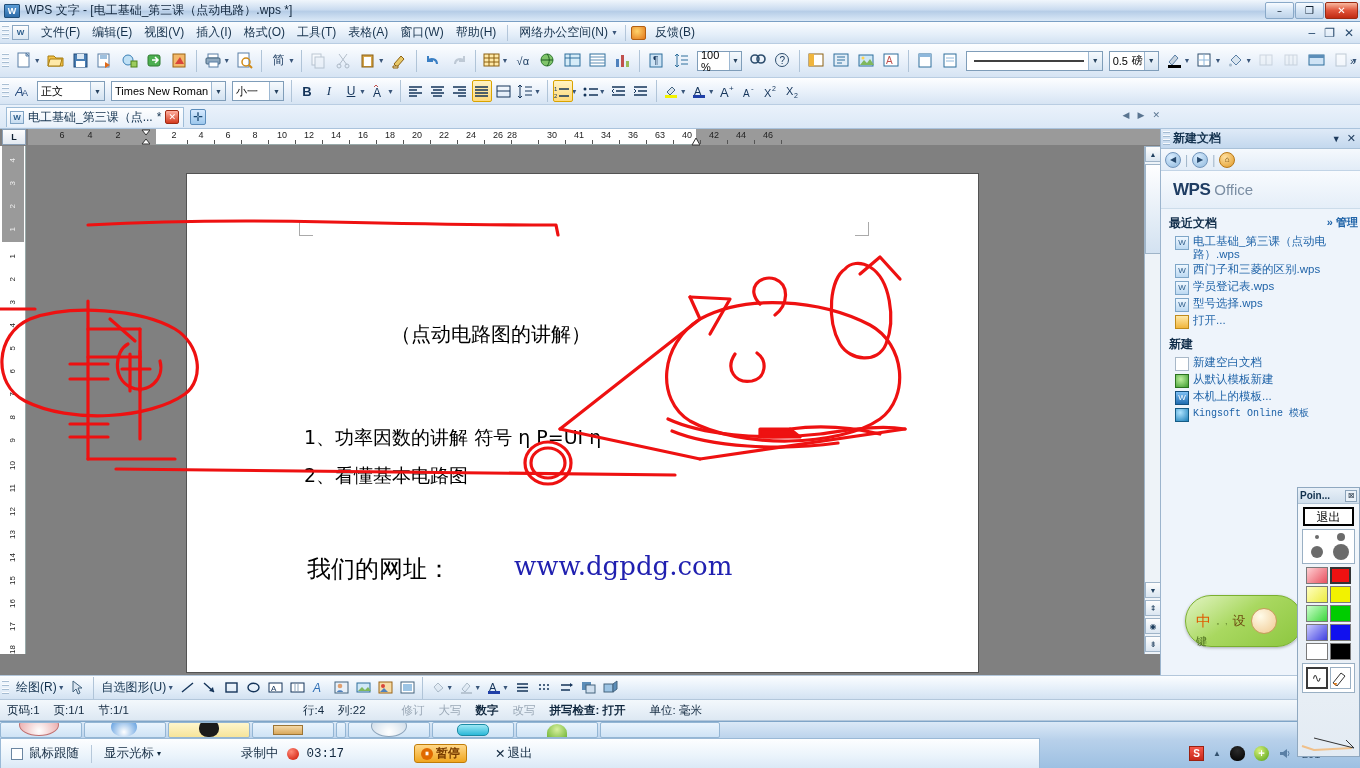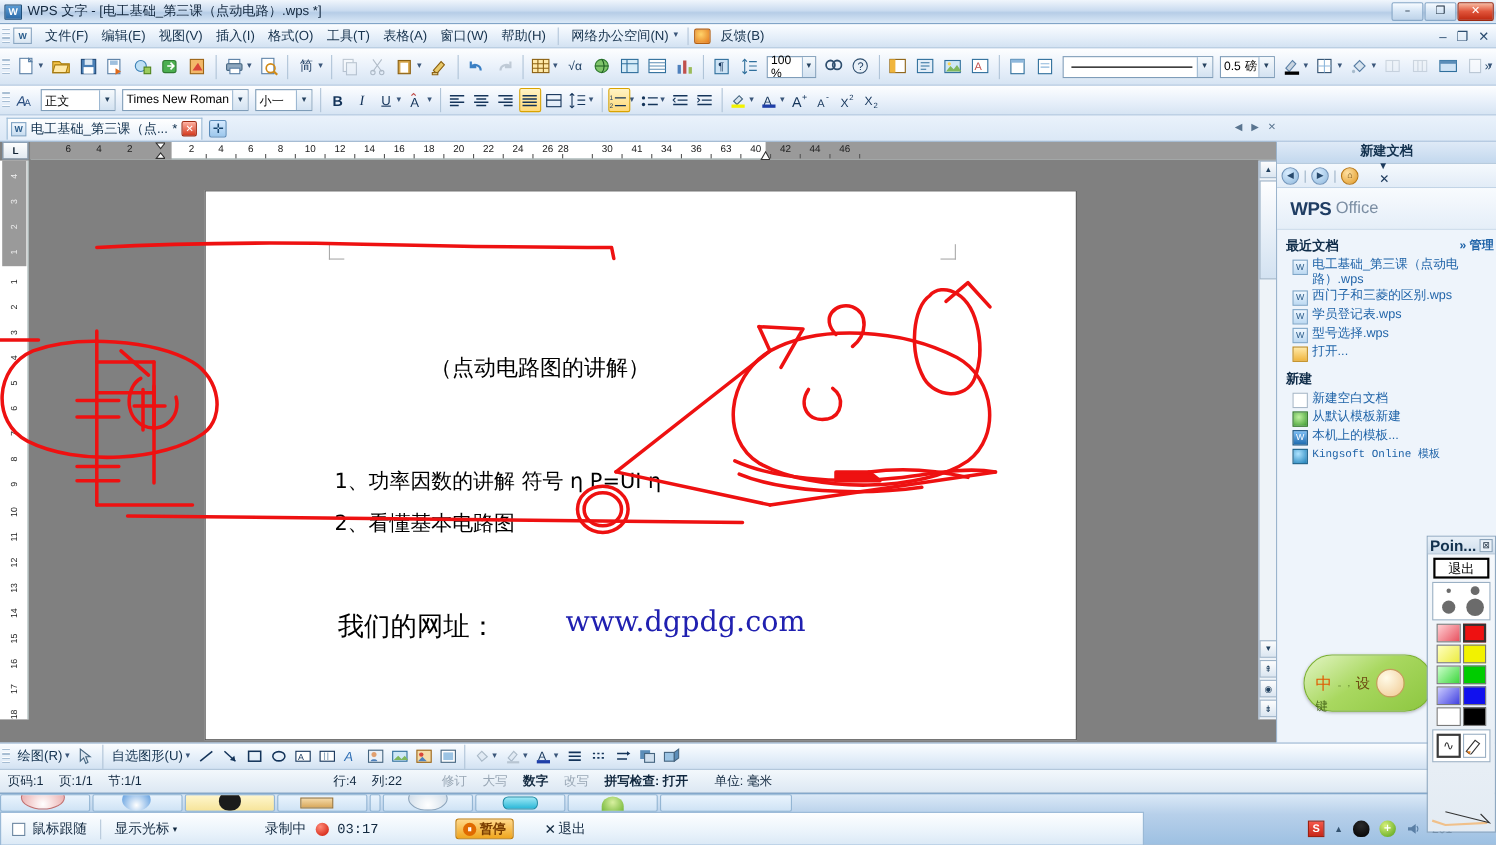--- a/index.html
+++ b/index.html
@@ -134,21 +134,21 @@
   #vthumb{position:absolute;left:0;top:18px;width:16px;height:90px;
     background:linear-gradient(#fefeff,#d3e2f1);border:1px solid #9fb4c8;}
   .navbtn{width:16px;height:16px;background:linear-gradient(#fdfdfd,#dbe6f1);border:1px solid #9fb4c8;
     display:flex;align-items:center;justify-content:center;font-size:8px;color:#20405f;}
   
   #taskpane{
     position:absolute;left:1160px;top:129px;width:200px;height:546px;
     background:#eef4fb;border-left:1px solid #9bb4cd;
   }
   #tp-title{height:20px;background:linear-gradient(#dfeaf7,#c3d8ee);
-    display:flex;align-items:center;border-bottom:1px solid #a9c1d8;flex-direction:column;}
+    display:flex;align-items:center;border-bottom:1px solid #a9c1d8;}
   #tp-title .tt{font-size:12px;color:#12314e;font-weight:bold;flex:1;}
   #tp-nav{height:22px;background:linear-gradient(#f5f9fd,#e2ecf7);
     display:flex;align-items:center;gap:4px;padding:0 4px;border-bottom:1px solid #c2d4e6;}
   .navcirc{width:16px;height:16px;border-radius:50%;
     background:radial-gradient(circle at 35% 30%,#d9edff,#8fb8dc);border:1px solid #7295bb;
     font-size:8px;color:#27496c;text-align:center;line-height:14px;}
   #tp-logo{height:38px;background:linear-gradient(#f8fbfe,#e5eef8);
     display:flex;align-items:center;padding-left:12px;border-bottom:1px solid #ccdcea;}
   #tp-logo .w1{font-size:17px;font-weight:bold;color:#1f3d63;letter-spacing:-.5px;}
   #tp-logo .w2{font-size:15px;color:#7b8ea3;margin-left:4px;}
@@ -222,21 +222,21 @@
   #imebar .icn{font-size:15px;color:#e05a00;font-family:"DejaVu Sans",sans-serif;}
   #imebar .ico2{font-size:9px;color:#5d7d2a;}
   #imebar .ball{width:26px;height:26px;border-radius:50%;
     background:radial-gradient(circle at 35% 30%,#fffbe8,#f0c890);border:1px solid #c79b5d;}
   #pointpanel{
     position:absolute;left:1297px;top:487px;width:63px;height:270px;
     background:linear-gradient(#f6f9fc,#e3ebf3);border:1px solid #8fa8c0;
   }
   #pp-title{height:16px;background:linear-gradient(#e8f0f8,#cfdeec);display:flex;align-items:center;
     padding:0 2px;border-bottom:1px solid #b1c4d6;}
-  #pp-title .t{font-size:14px;color:#12314e;font-weight:bold;flex:1;}
+  #pp-title .t{font-size:10px;color:#12314e;font-weight:bold;flex:1;}
   #pp-title .x{width:12px;height:12px;border:1px solid #8ba3ba;background:#eaf1f8;
     font-size:8px;line-height:10px;text-align:center;color:#234;}
   #pp-exit{margin:3px 5px;height:19px;border:2px solid #000;background:#fff;
     font-size:12px;text-align:center;line-height:16px;color:#000;}
   .ppbox{margin:3px 4px;border:1px solid #9ab0c4;background:#fff;padding:3px;}
   .dotgrid{display:grid;grid-template-columns:1fr 1fr;gap:3px;place-items:center;}
   .dotgrid div{border-radius:50%;background:#6b6b6b;}
   .swgrid{display:grid;grid-template-columns:1fr 1fr;gap:2px;}
   .sw{height:17px;border:1px solid #7a7a7a;}
   .toolrow{display:grid;grid-template-columns:1fr 1fr;gap:2px;}

